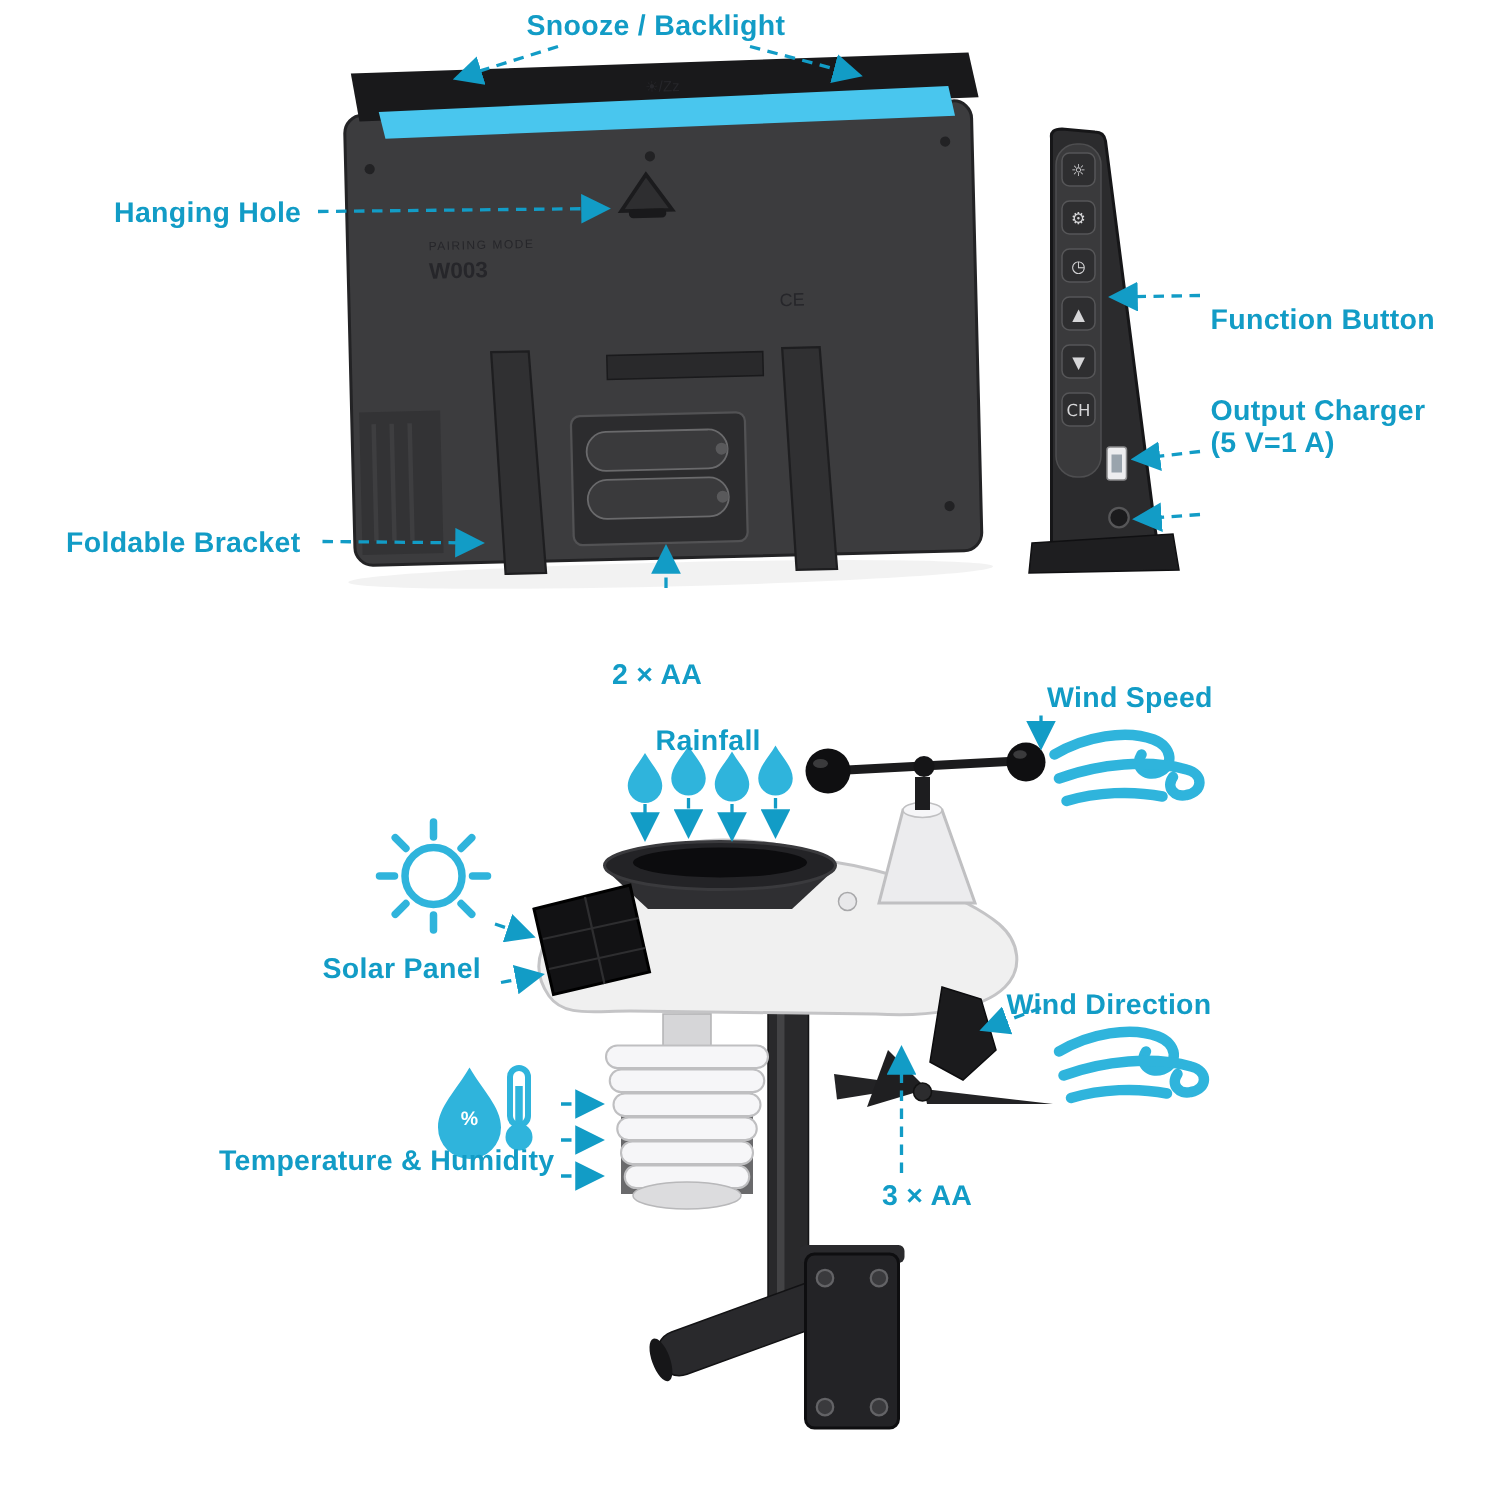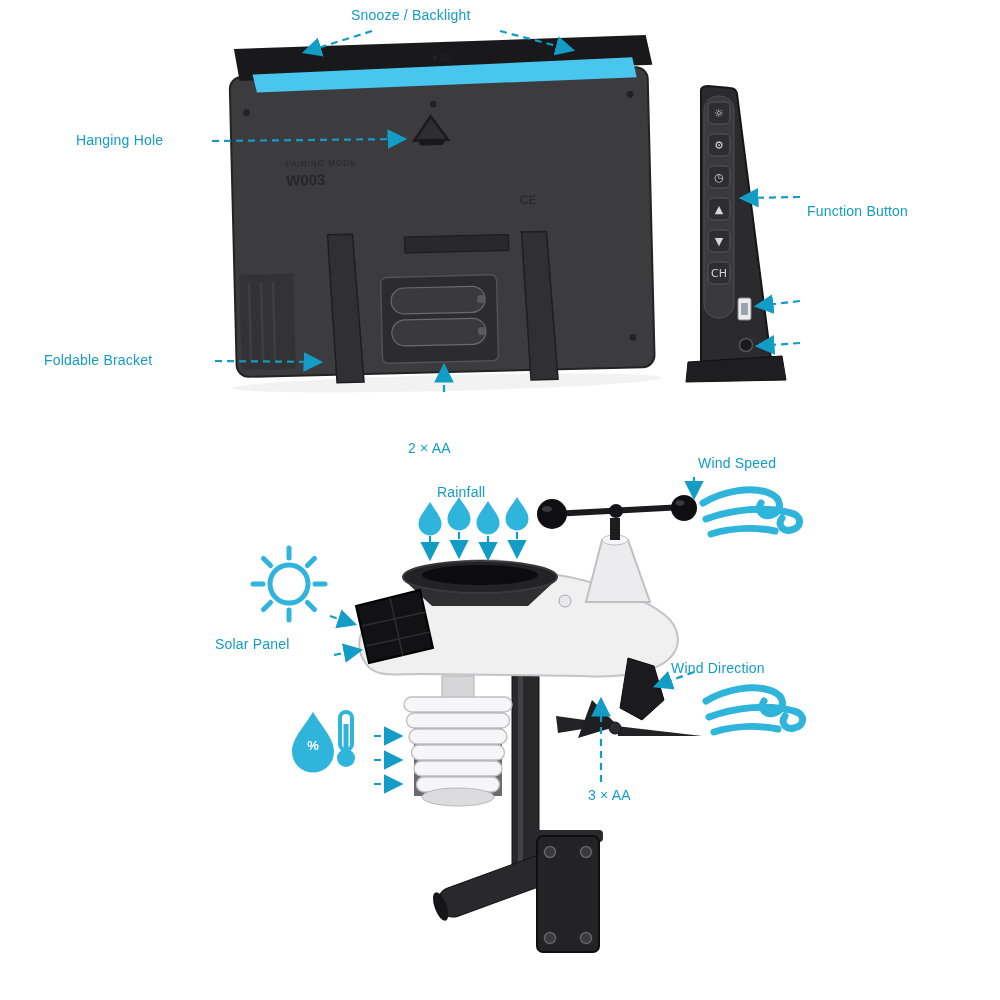--- a/index.html
+++ b/index.html
@@ -1,18 +1,18 @@
 <!DOCTYPE html>
 <html style="--accent: #129cc6; --icon: #2fb4dc; --backlight: #49c6ee; --device-dark: #343436;"><head>
 <meta charset="utf-8">
 <style>
   html,body{margin:0;padding:0;background:#fff;}
   .stage{position:relative;width:1000px;height:1000px;background:#ffffff;overflow:hidden;
          font-family:"Liberation Sans",sans-serif;}
-  .lbl{position:absolute;color:var(--accent);font-size:14px;font-weight:400;
+  .lbl{position:absolute;color:var(--accent);font-size:19px;font-weight:700;
        white-space:nowrap;letter-spacing:.2px;}
   .lbl .line{line-height:21px;}
   svg{position:absolute;left:0;top:0;}
   .dash{stroke:var(--accent);stroke-width:2.2;fill:none;stroke-dasharray:7 5;}
   .arrowhead{fill:var(--accent);}
   .wind path{stroke:var(--icon);stroke-width:7;fill:none;stroke-linecap:round;}
   .drop{fill:var(--icon);}
   .sun-stroke{stroke:var(--icon);stroke-width:5;fill:none;stroke-linecap:round;}
   .backlight-strip{fill:var(--backlight);}
   .thermo-outline{stroke:var(--icon);stroke-width:4;fill:#ffffff;}
@@ -224,20 +224,25 @@
     <path class="dash" marker-end="url(#arr)" d="M374,784 L400,784"></path>
   </g>
 </svg>
 
   <div class="lbl" style="left:351px;top:7px;">Snooze / Backlight</div>
   <div class="lbl" style="left:76px;top:132px;">Hanging Hole</div>
   <div class="lbl" style="left:44px;top:352px;">Foldable Bracket</div>
   <div class="lbl" style="left:408px;top:394px;margin-top:46px;">2 × AA</div>
 
   <div class="lbl" style="left:807px;top:203px;">Function Button</div>
+  <div class="lbl" style="left:807px;top:264px;">
+    <div class="line">Output Charger</div>
+    <div class="line">(5 V=1 A)</div>
+  </div>
 
   <div class="lbl" style="left:698px;top:455px;">Wind Speed</div>
   <div class="lbl" style="left:437px;top:484px;text-align:center;">Rainfall</div>
   <div class="lbl" style="left:215px;top:636px;">Solar Panel</div>
   <div class="lbl" style="left:671px;top:660px;">Wind Direction</div>
+  <div class="lbl" style="left:146px;top:764px;">Temperature &amp; Humidity</div>
   <div class="lbl" style="left:574px;top:787px;margin-left:14px;">3 × AA</div>
 
 </div>
 
 </body></html>

